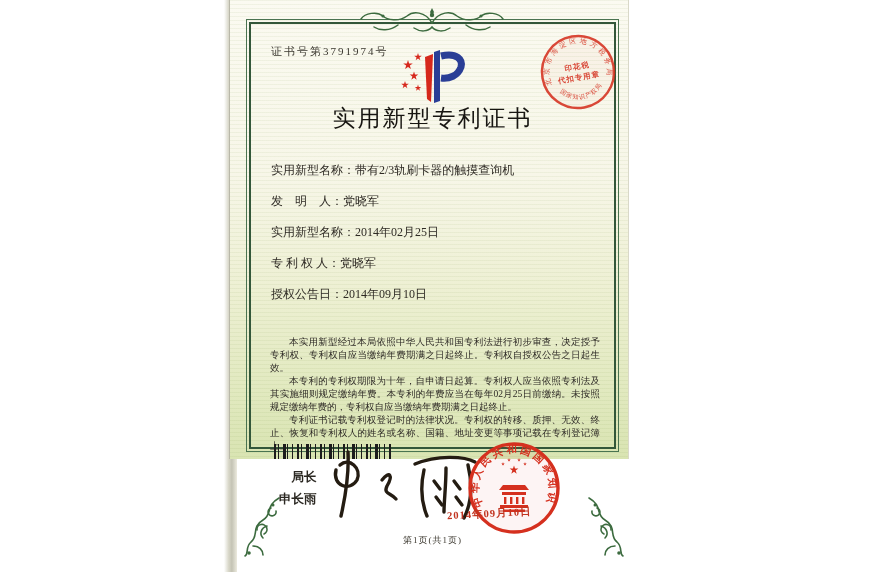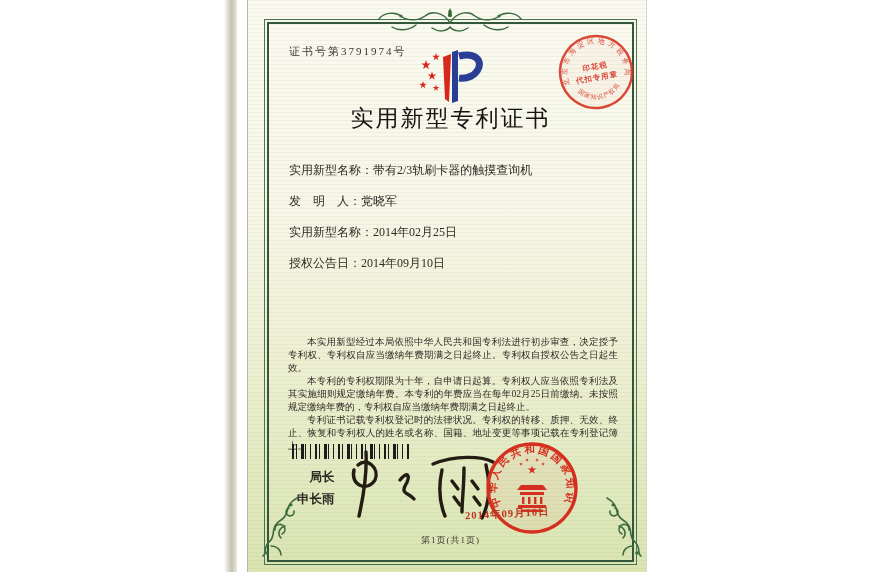--- a/index.html
+++ b/index.html
@@ -2,21 +2,21 @@
 <html><head>
 <meta charset="utf-8">
 <style>
   html,body{margin:0;padding:0;background:#ffffff;}
   .stage{position:relative;width:884px;height:572px;background:#ffffff;overflow:hidden;
          font-family:"Liberation Serif","DejaVu Serif",serif;}
   
   .spine{position:absolute;left:224px;top:0;width:13px;height:572px;
          background:linear-gradient(90deg,#ffffff 0%,#d9d8ca 35%,#c4c3b4 60%,#eceade 100%);}
   
-  .paper{position:absolute;left:247px;top:0;width:398px;height:572px;
+  .paper{position:absolute;left:229px;top:0;width:398px;height:459px;
          background:linear-gradient(180deg,#fbfaf1 0%,#f7f6e8 38%,#eef0d4 62%,#e3eac2 82%,#d9e4b2 100%);
          border-left:1px solid #b9b8a9;border-right:1px solid #d9d8c8;}
   .paper .guilloche{position:absolute;inset:0;pointer-events:none;
          background:repeating-linear-gradient(180deg,rgba(116,146,64,0.14) 0 1px,rgba(255,255,255,0) 1px 4px);
          opacity:.55;}
   
   .frame{position:absolute;left:19px;top:22px;right:12px;bottom:10px;
          border:2px solid #33573a;}
   .frame:after{content:"";position:absolute;inset:-5px;border:1px solid #4a7350;pointer-events:none;}
   .abs{position:absolute;}
@@ -135,20 +135,21 @@
       <text class="tax-center" x="40" y="37" text-anchor="middle">印花税</text>
       <text class="tax-center" x="40" y="48" text-anchor="middle">代扣专用章</text>
     </svg>
 
     <div class="abs title">实用新型专利证书</div>
 
     <div class="abs fields">
       <div class="row"><span>实用新型名称：</span><span>带有2/3轨刷卡器的触摸查询机</span></div>
       <div class="row"><span>发　明　人：</span><span>党晓军</span></div>
       <div class="row"><span>实用新型名称：</span><span>2014年02月25日</span></div>
+      <div class="row"><span>专 利 权 人：</span><span>党晓军</span></div>
       <div class="row"><span>授权公告日：</span><span>2014年09月10日</span></div>
     </div>
 
     <div class="abs paras">
       <p>本实用新型经过本局依照中华人民共和国专利法进行初步审查，决定授予专利权、专利权自应当缴纳年费期满之日起终止。专利权自授权公告之日起生效。</p>
       <p>本专利的专利权期限为十年，自申请日起算。专利权人应当依照专利法及其实施细则规定缴纳年费。本专利的年费应当在每年02月25日前缴纳。未按照规定缴纳年费的，专利权自应当缴纳年费期满之日起终止。</p>
       <p>专利证书记载专利权登记时的法律状况。专利权的转移、质押、无效、终止、恢复和专利权人的姓名或名称、国籍、地址变更等事项记载在专利登记簿上。</p>
     </div>
 
     <div class="abs barcode"></div>

